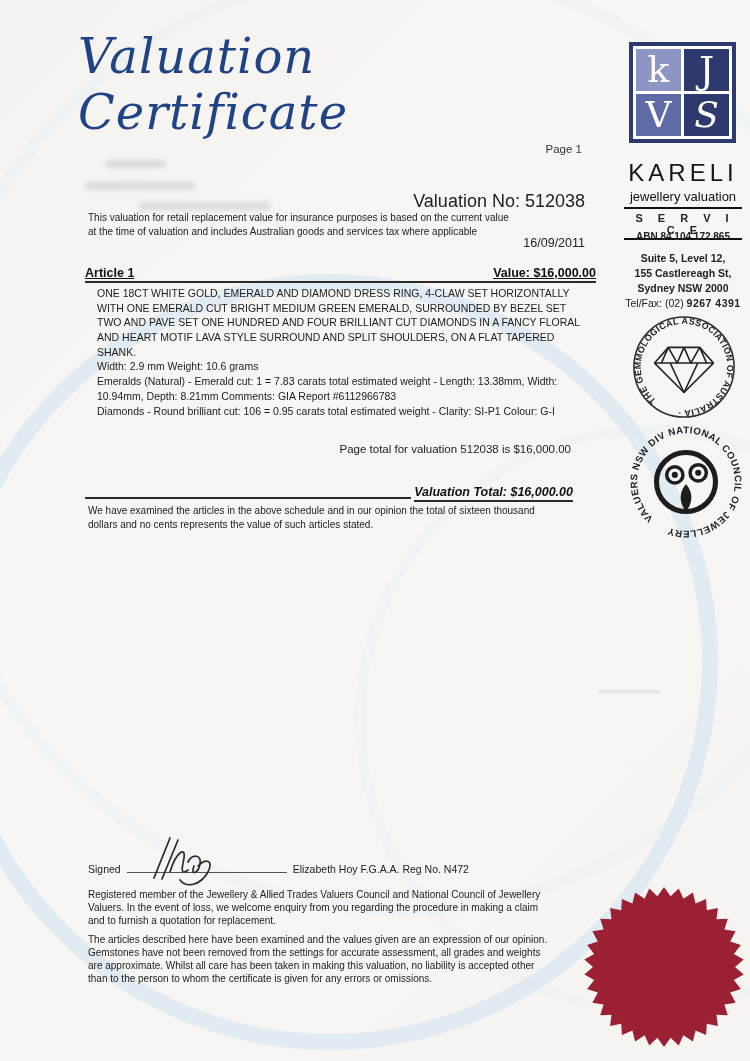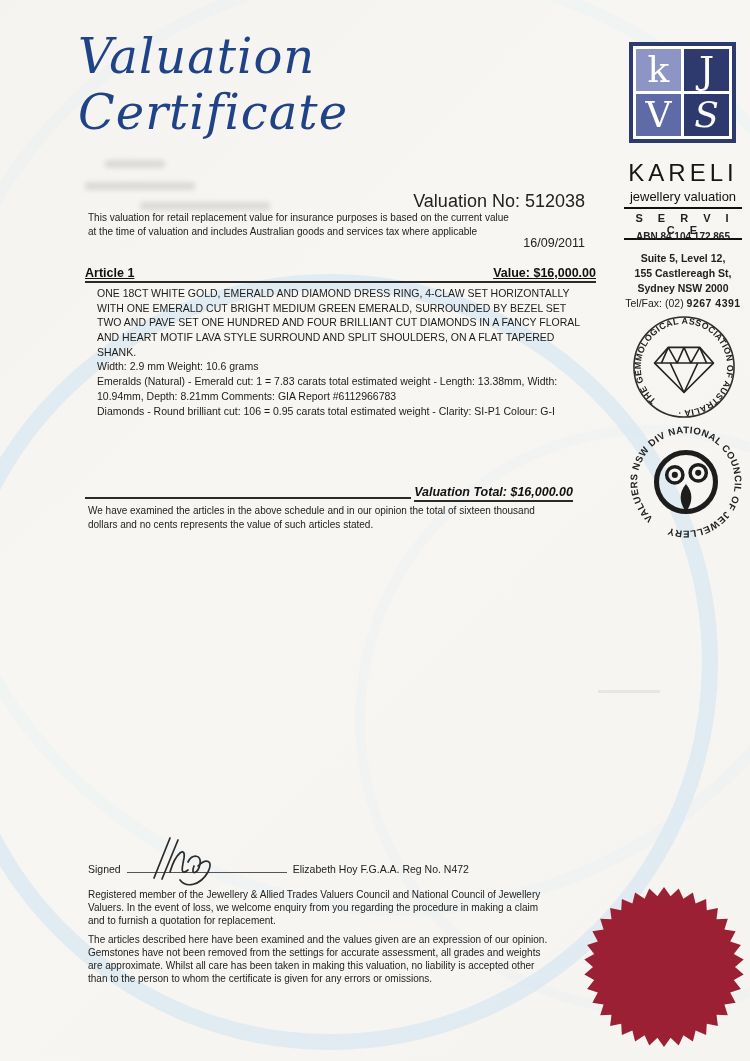--- a/index.html
+++ b/index.html
@@ -96,20 +96,21 @@
   <svg class="abs watermark" width="750" height="1061">
     <circle cx="330" cy="662" r="380" fill="none" stroke="#cfe2f2" stroke-width="16" opacity="0.55"></circle>
     <circle cx="400" cy="440" r="470" fill="none" stroke="#dcebf6" stroke-width="12" opacity="0.22"></circle>
     <circle cx="650" cy="720" r="290" fill="none" stroke="#dcebf6" stroke-width="10" opacity="0.18"></circle>
   </svg>
 
   <div class="abs fold-line"></div>
 
   <div class="abs title">Valuation Certificate</div>
 
+  <div class="abs page-number">Page 1</div>
 
   <div class="abs redacted">
     <div class="smudge" style="left:20px; top:2px;  width:60px;  height:8px;"></div>
     <div class="smudge" style="left:0;    top:24px; width:110px; height:8px;"></div>
     <div class="smudge" style="left:55px; top:44px; width:130px; height:8px;"></div>
   </div>
 
   <div class="abs valuation-no">Valuation No: 512038</div>
   <div class="abs intro ml">This valuation for retail replacement value for insurance purposes is based on the current value
 at the time of valuation and includes Australian goods and services tax where applicable</div>
@@ -125,20 +126,21 @@
 WITH ONE EMERALD CUT BRIGHT MEDIUM GREEN EMERALD, SURROUNDED BY BEZEL SET
 TWO AND PAVE SET ONE HUNDRED AND FOUR BRILLIANT CUT DIAMONDS IN A FANCY FLORAL
 AND HEART MOTIF LAVA STYLE SURROUND AND SPLIT SHOULDERS, ON A FLAT TAPERED
 SHANK.</div>
     <div>Width: 2.9 mm Weight: 10.6 grams</div>
     <div class="ml">Emeralds (Natural) - Emerald cut: 1 = 7.83 carats total estimated weight - Length: 13.38mm, Width:
 10.94mm, Depth: 8.21mm Comments: GIA Report #6112966783</div>
     <div>Diamonds - Round brilliant cut: 106 = 0.95 carats total estimated weight - Clarity: SI-P1 Colour: G-I</div>
   </div>
 
+  <div class="abs page-total">Page total for valuation 512038 is $16,000.00</div>
 
   <div class="abs total-rule"></div>
   <div class="abs valuation-total">
     <span>Valuation Total: $16,000.00</span>
   </div>
   <div class="abs totals-statement ml">We have examined the articles in the above schedule and in our opinion the total of sixteen thousand
 dollars and no cents represents the value of such articles stated.</div>
 
   <div class="abs signed-row">
     <span>Signed</span><span class="sig-line"></span><span>Elizabeth Hoy F.G.A.A. Reg No. N472</span>

